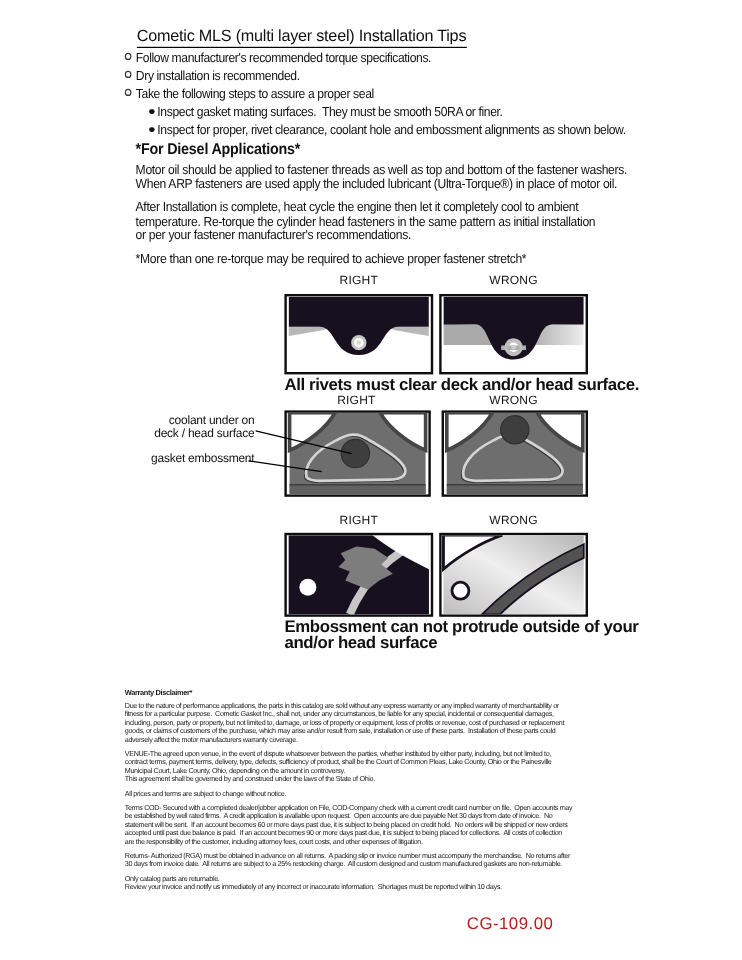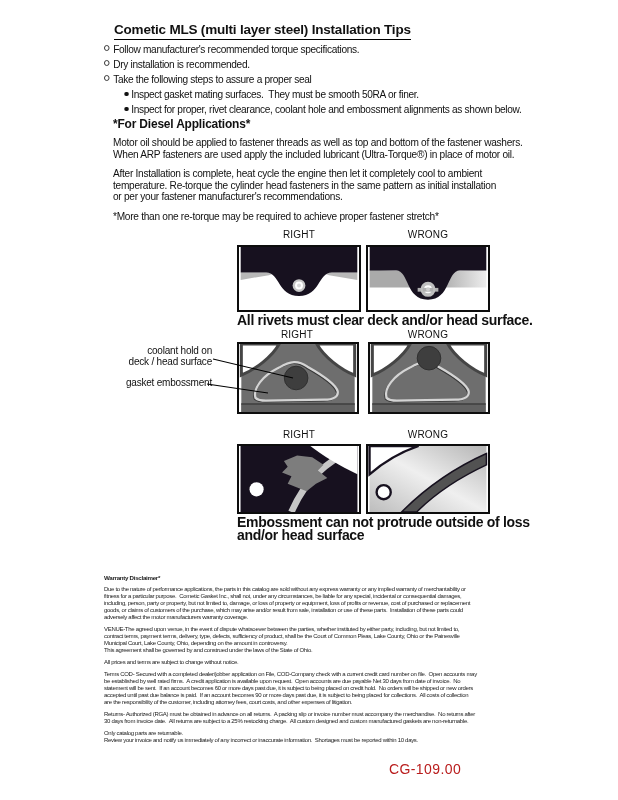--- a/index.html
+++ b/index.html
@@ -2,21 +2,21 @@
 <html><head>
 <meta charset="utf-8">
 <style>
   html,body{margin:0;padding:0;background:#ffffff;}
   .page{position:relative;width:618px;height:800px;background:#ffffff;overflow:hidden;
         font-family:"Liberation Sans","DejaVu Sans",sans-serif;color:#111;}
   .abs{position:absolute;}
   .line{white-space:pre;}
 
   
-  .title{top:22px;left:114px;font-size:13.5px;font-weight:bold;letter-spacing:-0.2px;
+  .title{top:22px;left:114px;font-size:13.5px;font-weight:normal;letter-spacing:-0.2px;
          border-bottom:1.5px solid #000;padding-bottom:2px;}
 
   
   .bullets{top:42px;left:104px;font-size:11px;letter-spacing:-0.35px;line-height:15px;
            transform:scaleX(0.92);transform-origin:left top;}
   .b-row{display:flex;align-items:baseline;height:15px;}
   .b-row.sub{padding-left:22px;}
   .b-circ{width:4px;height:4px;border:1px solid #333;border-radius:50%;
           display:inline-block;margin-right:4px;flex:0 0 auto;position:relative;top:-2px;}
   .b-dot{width:4.5px;height:4.5px;background:#111;border-radius:50%;
@@ -123,21 +123,21 @@
       <circle cx="62" cy="45" r="2.1" fill="#cfcfcf"></circle>
     </svg>
   </div>
 
   <div class="abs caption" style="top:314px;left:237px;">All rivets must clear deck and/or head surface.</div>
 
   <div class="abs dg-label" style="top:329px;left:235px;width:124px;">RIGHT</div>
   <div class="abs dg-label" style="top:329px;left:366px;width:124px;">WRONG</div>
 
   <div class="abs side-label" style="top:345px;left:100px;">
-      <div class="line">coolant hold on</div>
+      <div class="line">coolant under on</div>
       <div class="line">deck / head surface</div>
     </div>
   <div class="abs side-label" style="top:377px;left:100px;">gasket embossment</div>
 
   <div class="abs dg-box" style="top:342px;left:237px;width:122px;height:72px;">
     <svg width="118" height="68" viewBox="0 0 120 72">
       <rect width="120" height="72" fill="#6e6e6e"></rect>
       <rect y="63" width="120" height="9" fill="#616161"></rect>
       <line x1="0" y1="63.5" x2="120" y2="63.5" stroke="#3f3f3f" stroke-width="1.4"></line>
       <path d="M0,0 H40 C33,13 15,27 0,33 Z" fill="#ffffff" stroke="#454545" stroke-width="3.2"></path>
@@ -185,21 +185,21 @@
         </linearGradient>
       </defs>
       <rect width="124" height="70" fill="url(#wg3)"></rect>
       <path d="M0,0 H52 C34,6 14,18 0,30 Z" fill="#ffffff" stroke="#17111f" stroke-width="2.5"></path>
       <path d="M34,70 C58,46 88,24 124,8 L124,20 C94,34 68,52 50,70 Z" fill="#525252" stroke="#17111f" stroke-width="1.6"></path>
       <circle cx="15" cy="49" r="7.5" fill="#ffffff" stroke="#17111f" stroke-width="2.5"></circle>
     </svg>
   </div>
 
   <div class="abs caption" style="top:516px;left:237px;">
-      <div class="line">Embossment can not protrude outside of loss</div>
+      <div class="line">Embossment can not protrude outside of your</div>
       <div class="line">and/or head surface</div>
     </div>
 
   <svg class="abs overlay" width="618" height="800" viewBox="0 0 618 800">
     <line x1="213" y1="359" x2="293" y2="378" stroke="#000" stroke-width="1.1"></line>
     <line x1="207" y1="384" x2="268" y2="393" stroke="#000" stroke-width="1.1"></line>
   </svg>
 
   <div class="abs legal">
     <div class="legal-head">Warranty Disclaimer*</div>

